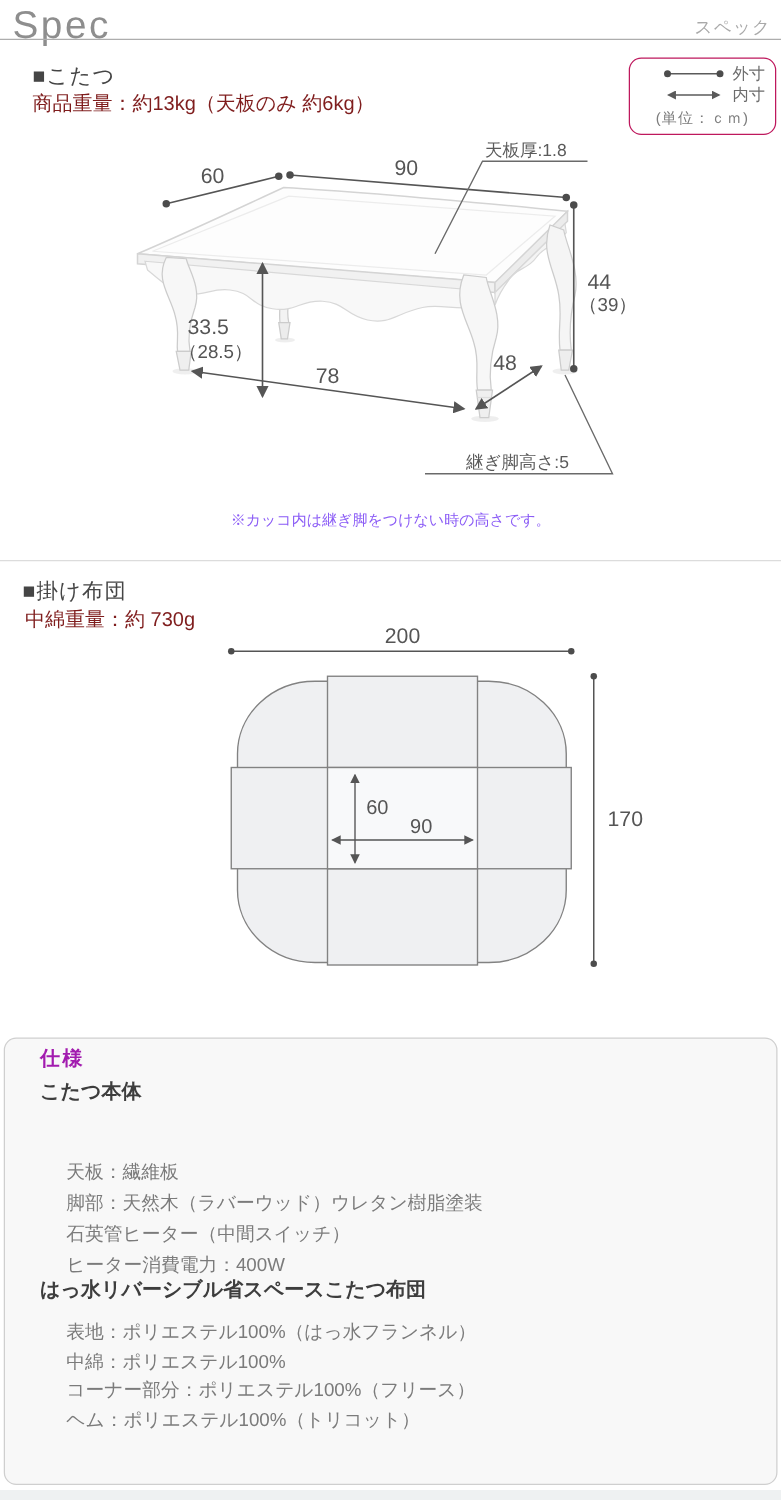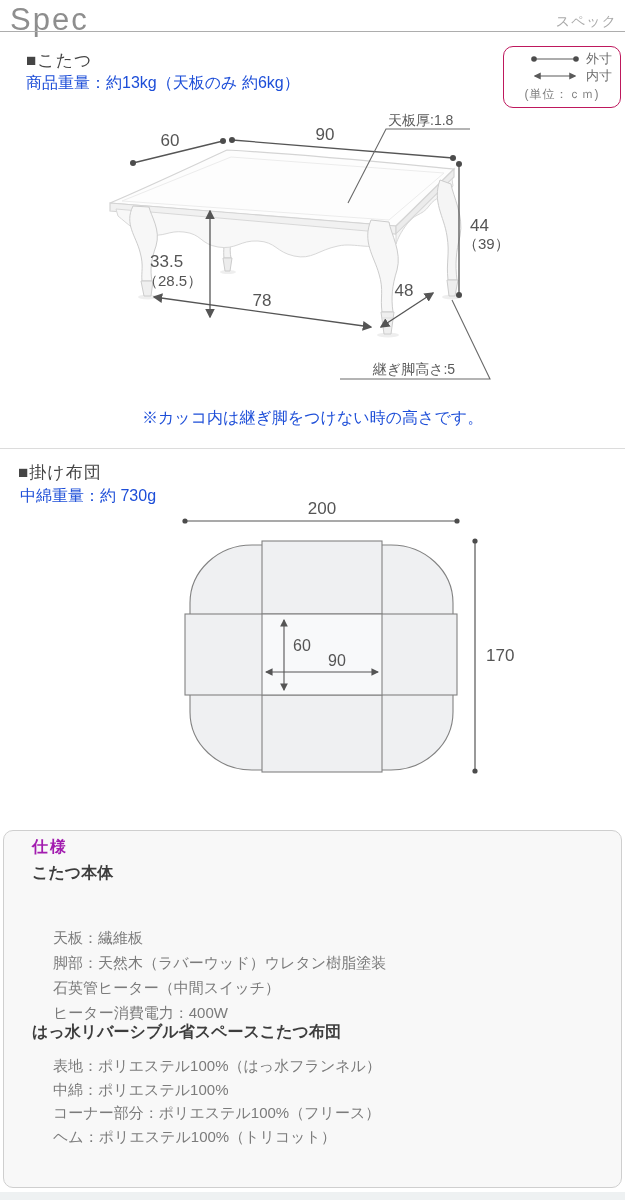--- a/index.html
+++ b/index.html
@@ -6,29 +6,29 @@
   body{background:#fff;}
   .page{position:relative;width:625px;height:1200px;background:#ffffff;overflow:hidden;
         font-family:"Liberation Sans",sans-serif;color:#555;}
   .abs{position:absolute;}
   
   .title{left:10px;top:2px;font-size:31px;font-weight:400;letter-spacing:2px;color:#8e8e8e;}
   .subtitle{right:8px;top:13px;font-size:14px;color:#a9a9a9;letter-spacing:1px;}
   .hrule{left:0;top:31px;width:625px;height:1px;background:#adadad;}
   
   .sec-heading{font-size:17px;color:#454545;letter-spacing:1px;}
-  .sec-sub{font-size:16px;color:#1d4ed8;}
+  .sec-sub{font-size:16px;color:#7f1d1d;}
   
   .legend-box{left:503px;top:46px;width:118px;height:62px;border:1px solid #be185d;border-radius:10px;
               box-sizing:border-box;padding:5px 8px 4px 8px;display:flex;flex-direction:column;justify-content:space-between;}
   .legend-row{display:flex;align-items:center;justify-content:flex-end;gap:5px;height:14px;}
   .legend-label{font-size:13px;color:#6d6d6d;}
   .legend-unit{font-size:12px;color:#7d7d7d;text-align:center;letter-spacing:1px;}
   
-  .note{left:0;top:408px;width:625px;text-align:center;font-size:16px;color:#1d4ed8;}
+  .note{left:0;top:408px;width:625px;text-align:center;font-size:12px;color:#8b5cf6;}
   .divider{left:0;top:448px;width:625px;height:1px;background:#dcdcdc;}
   
   .spec-box{left:3px;top:830px;width:619px;height:358px;box-sizing:border-box;background:#f8f8f8;
             border:1px solid #cfcfcf;border-radius:10px;}
   .spec-title{left:32px;top:837px;font-size:16px;font-weight:bold;color:#a21caf;letter-spacing:2px;}
   .spec-group-name{font-size:16px;font-weight:bold;color:#3d3d3d;}
   .g1-name{left:32px;top:863px;}
   .g2-name{left:32px;top:1022px;}
   .spec-list{list-style:none;margin:0;padding:0;}
   .spec-list li{color:#7b7b7b;font-size:15px;}

